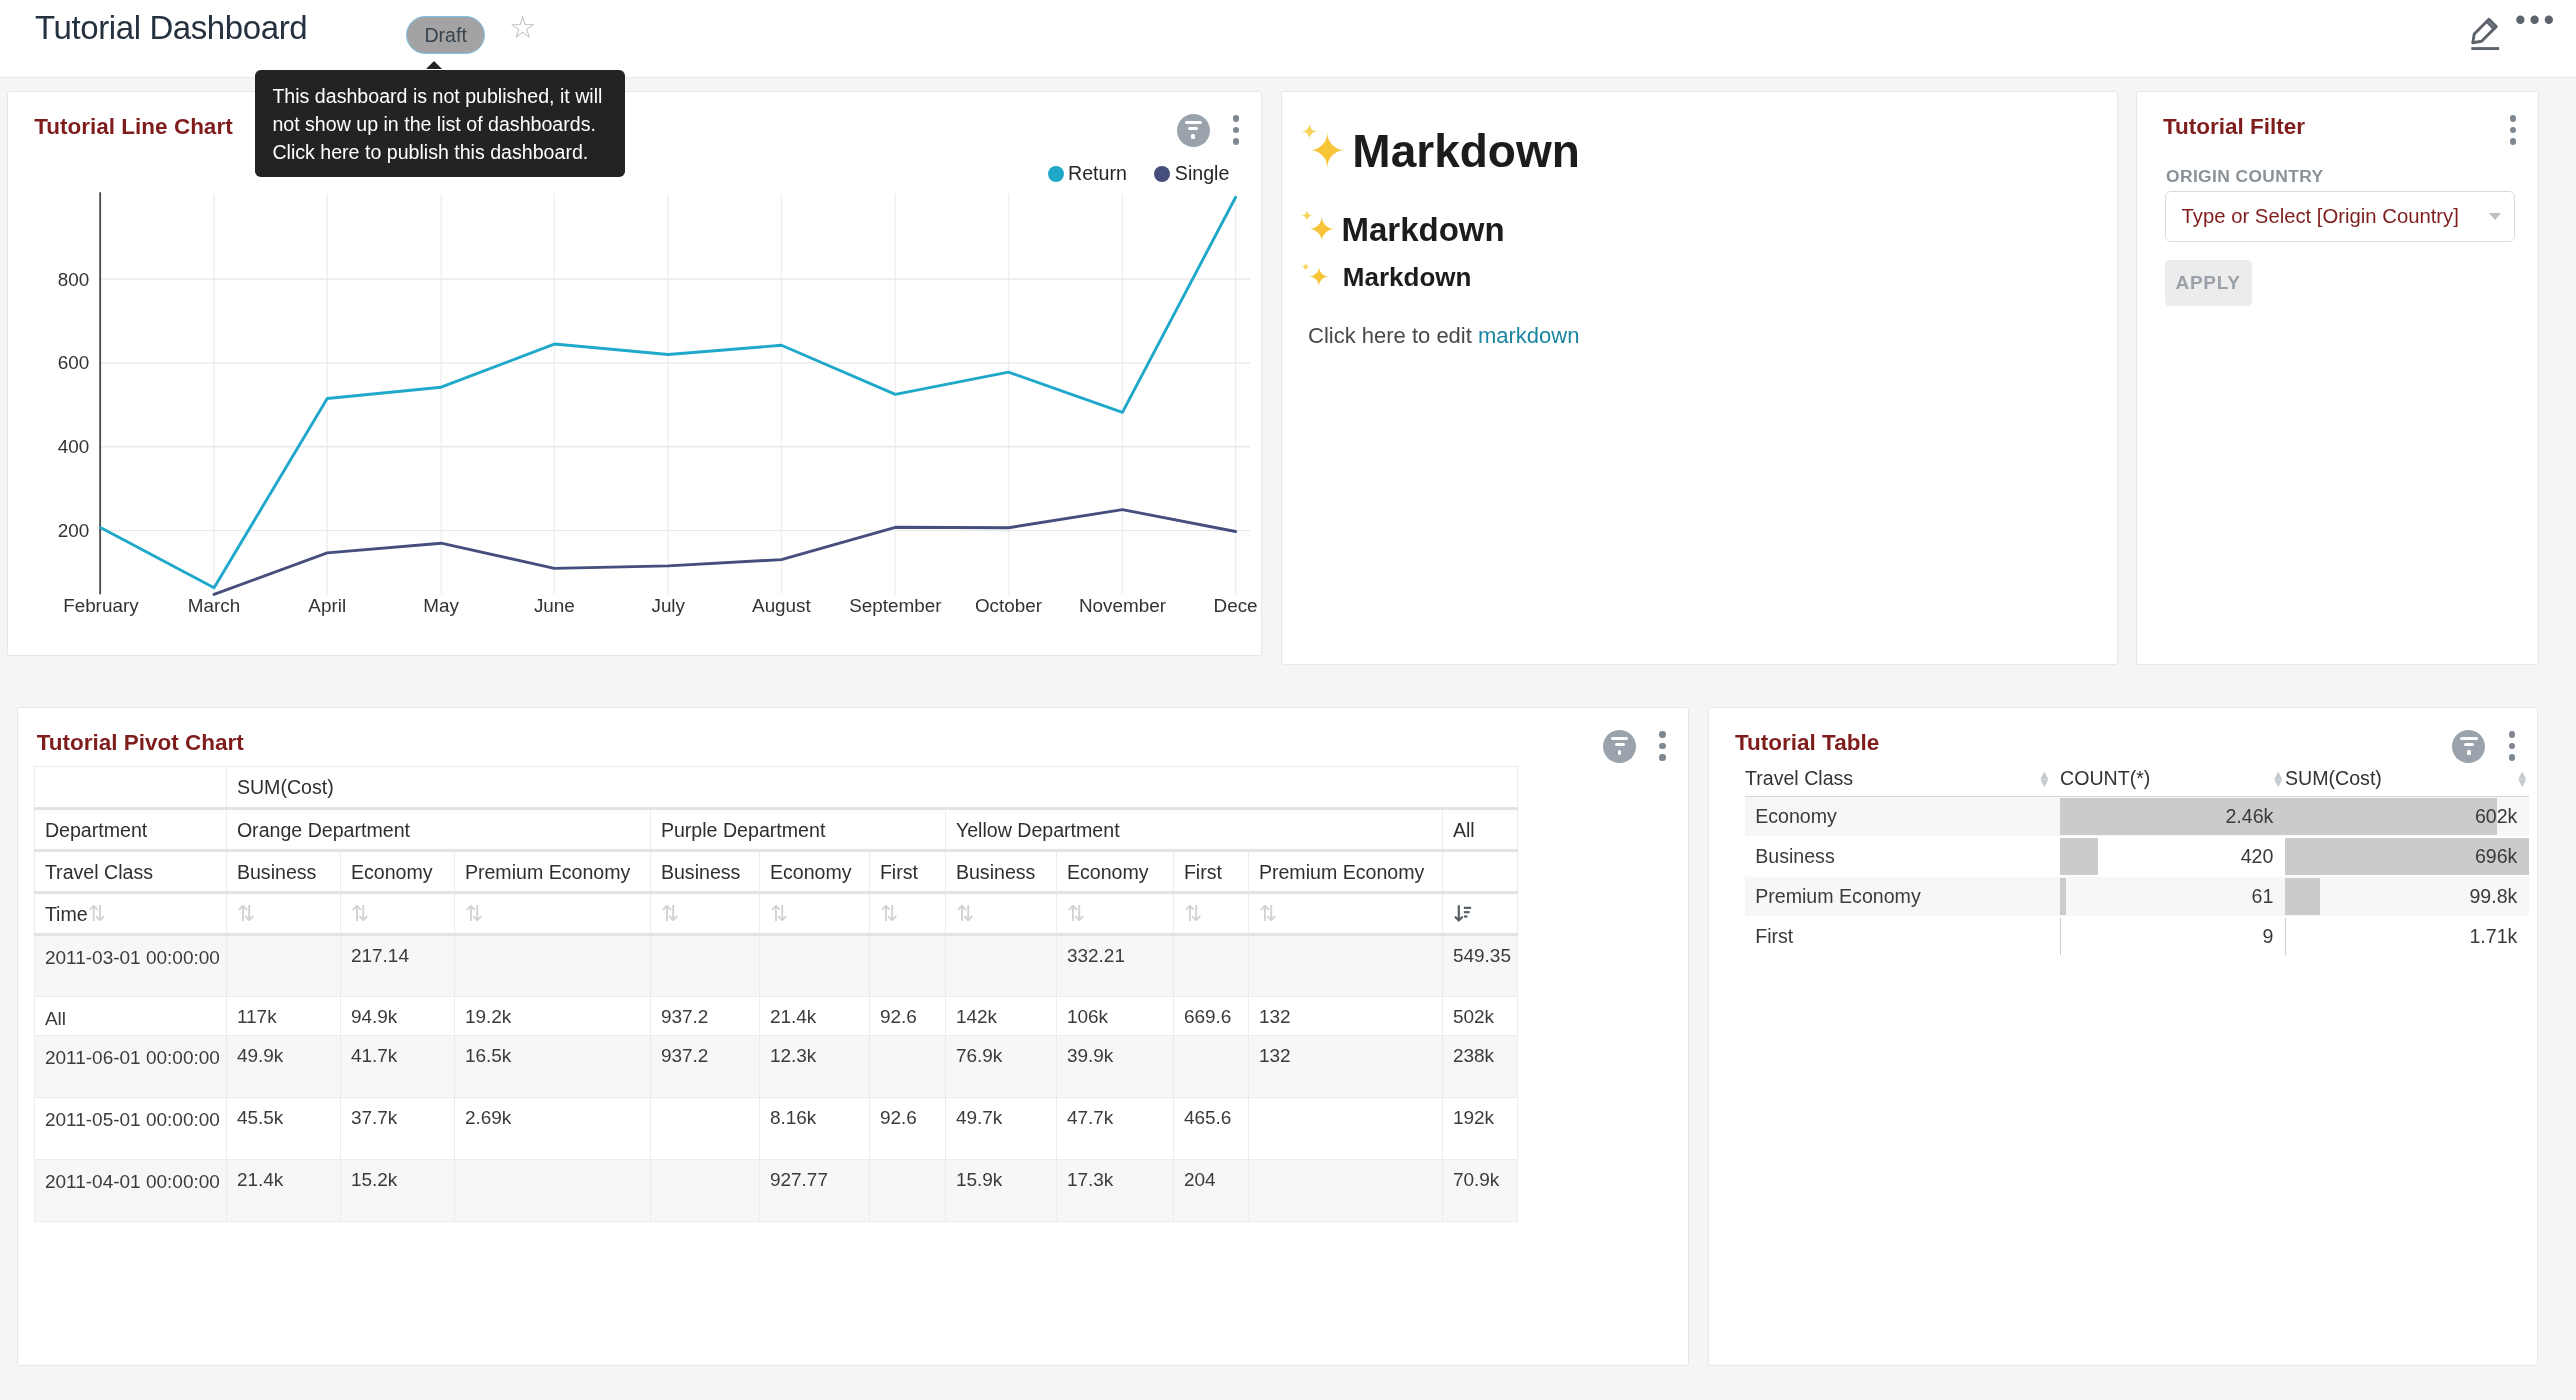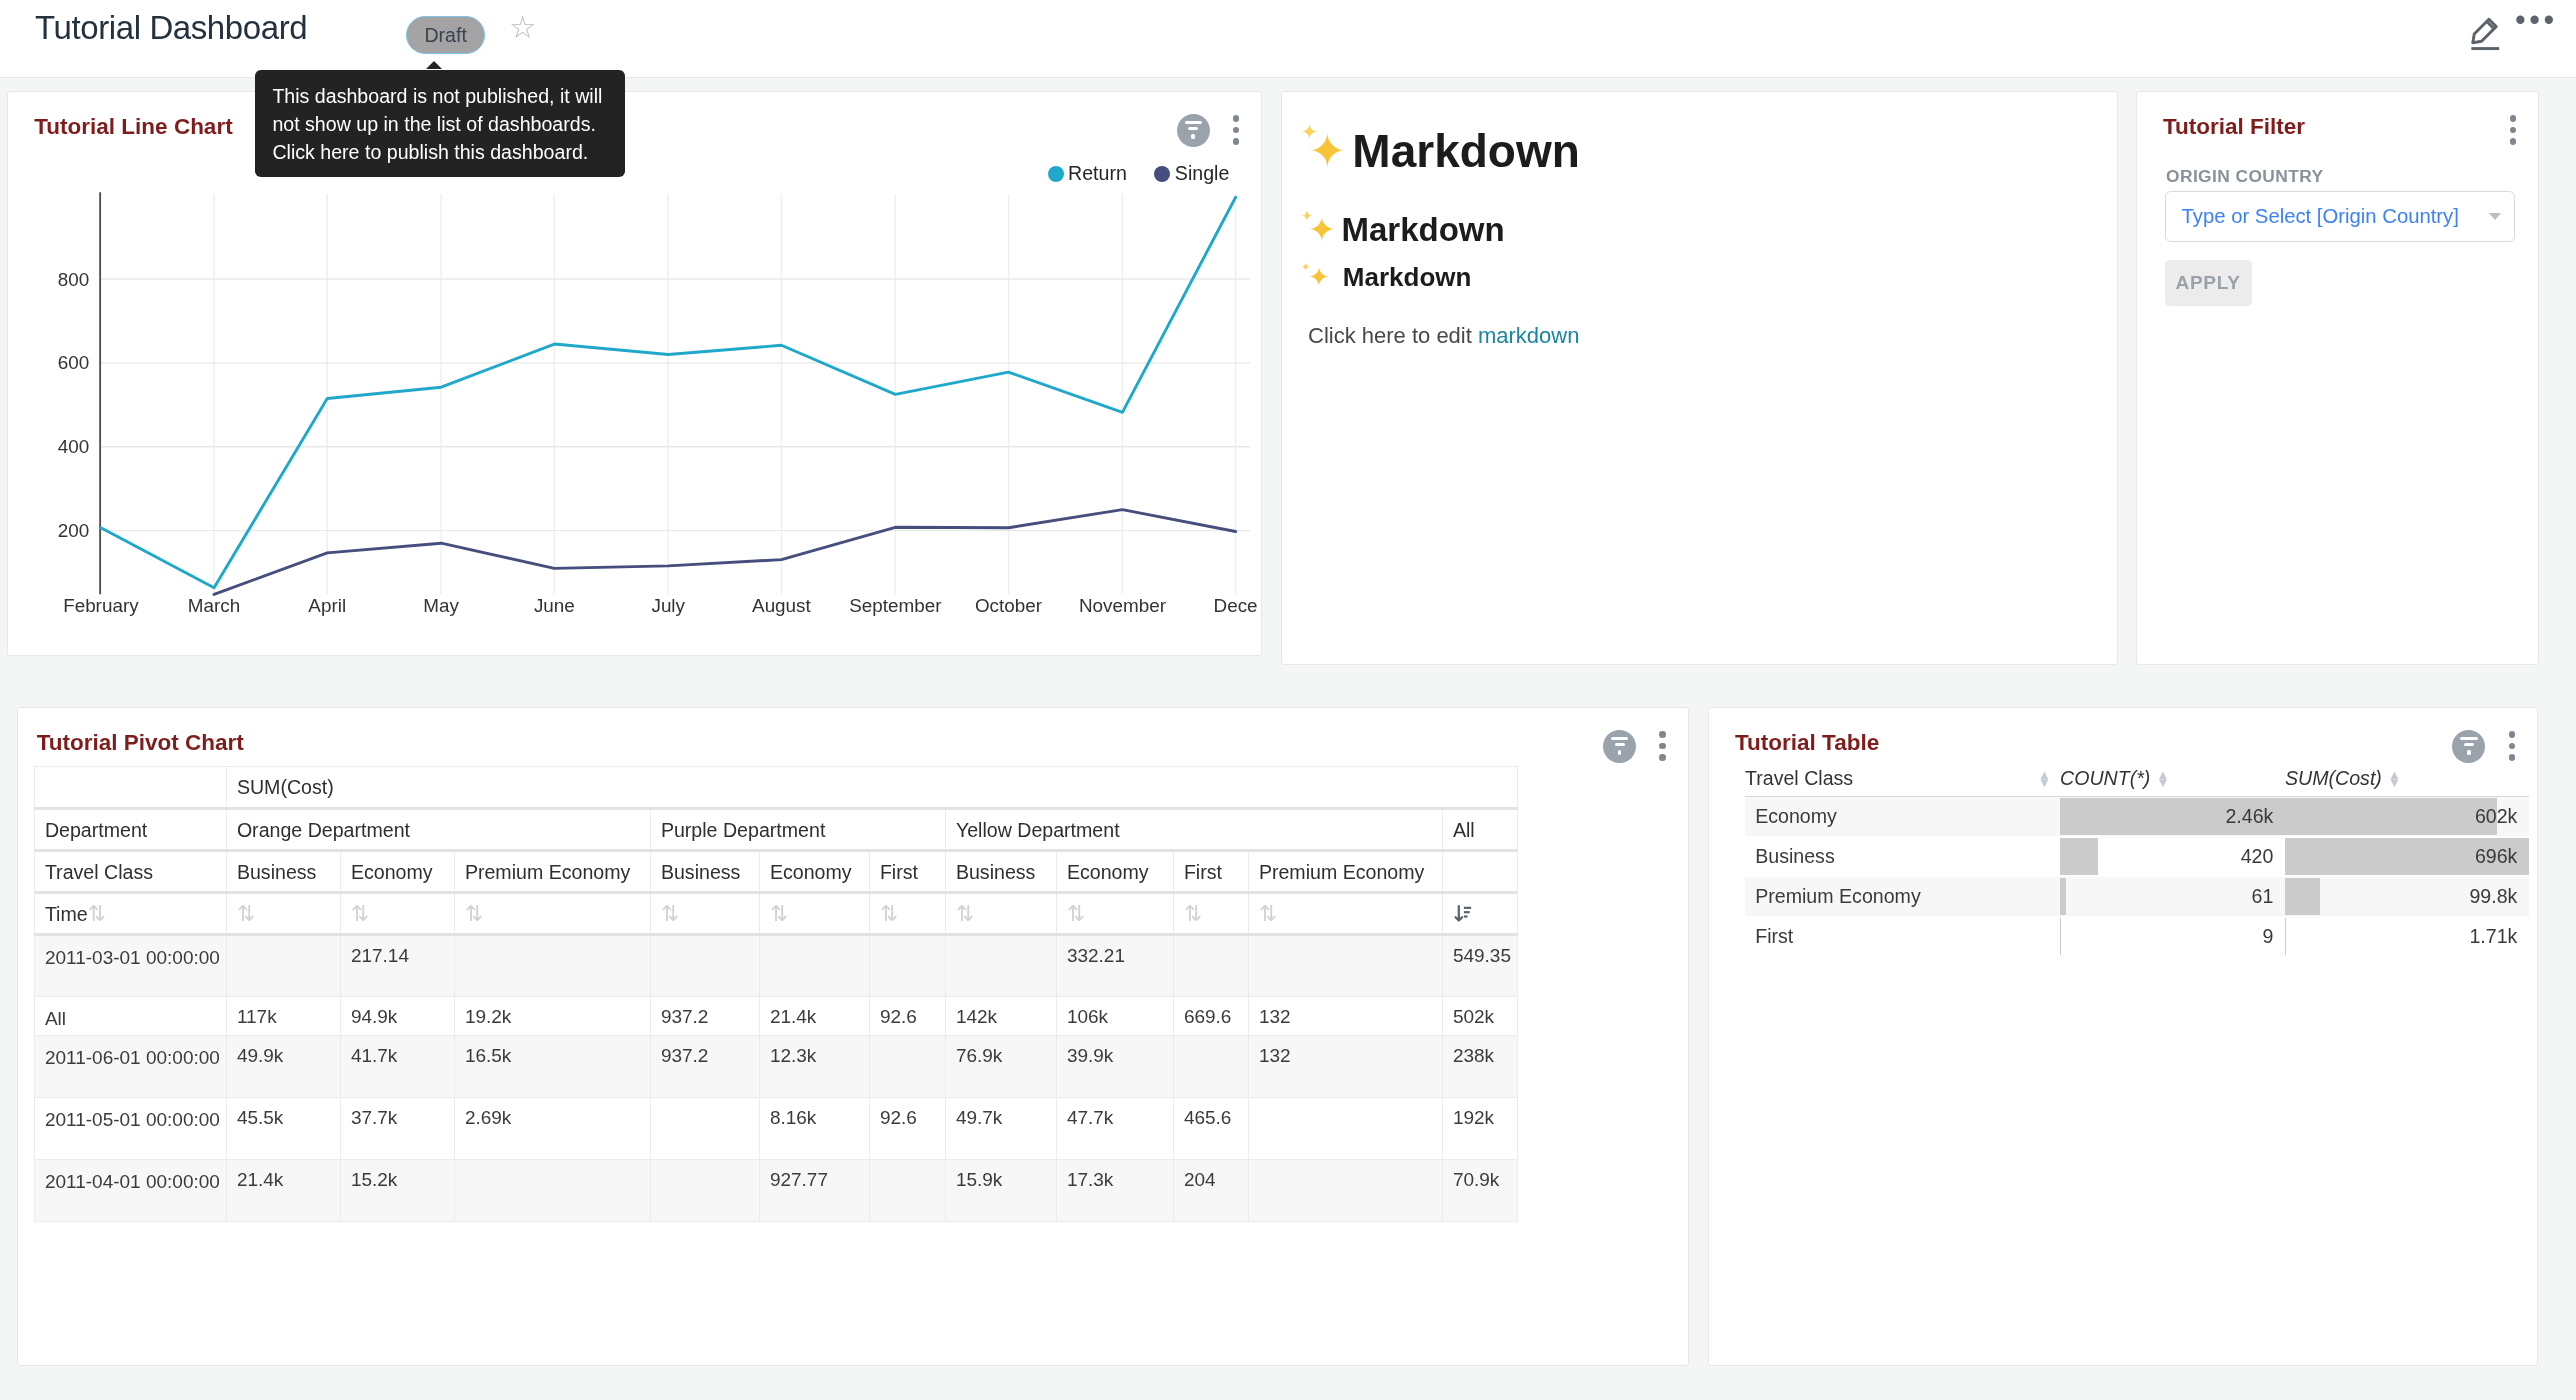--- a/index.html
+++ b/index.html
@@ -48,41 +48,41 @@
   .md-h2{position:absolute;left:26px;top:118px;font-size:33px;font-weight:600;color:#1c1c1c;}
   .md-h3{position:absolute;left:26px;top:170px;font-size:26px;font-weight:600;color:#1c1c1c;}
   .md-p{position:absolute;left:26px;top:231px;font-size:22px;color:#484848;}
   .md-p a{color:#1985a0;text-decoration:none;cursor:pointer;}
   .sparkle{position:relative;color:#f7c437;font-family:"DejaVu Sans",sans-serif;font-weight:400;margin-right:5.8px;}
   .sparkle .s2{position:absolute;font-size:45%;left:-7.3px;top:-8%;color:#f9d45c;}
   
   .field-label{position:absolute;left:29px;top:74px;font-size:17.4px;font-weight:600;color:#8a9299;letter-spacing:0.4px;}
   .select-box{position:absolute;left:27.6px;top:99px;width:350px;height:51px;border:1.5px solid #d9d9d9;border-radius:5.8px;
     box-sizing:border-box;background:#fff;cursor:pointer;}
-  .select-box .ph{position:absolute;left:16px;top:0;line-height:48px;font-size:20.3px;color:#3b82f6;white-space:nowrap;}
+  .select-box .ph{position:absolute;left:16px;top:0;line-height:48px;font-size:20.3px;color:#7f1d1d;white-space:nowrap;}
   .select-box .caret{position:absolute;right:13px;top:21px;width:0;height:0;border-left:6.5px solid transparent;
     border-right:6.5px solid transparent;border-top:7.3px solid #b9bfc4;}
   .apply-btn{position:absolute;left:27.6px;top:168px;width:87px;height:46px;background:#ececec;border:none;border-radius:4.4px;
     font-size:19px;font-weight:600;color:#9aa1a8;letter-spacing:0.7px;font-family:"Liberation Sans",sans-serif;}
   
   #pivot-holder{position:absolute;left:16px;top:58px;}
   table.pvt{border-collapse:collapse;table-layout:fixed;width:1482px;background:#fff;}
   .pvt th,.pvt td{border:0.7px solid #ececec;font-weight:400;text-align:left;vertical-align:top;
     padding:8.7px 5.8px 0 10.2px;font-size:19px;color:#3b3b3b;box-sizing:border-box;overflow:hidden;white-space:normal;}
   .pvt thead th{border-bottom:3.6px solid #e3e3e3;color:#2f2f2f;font-size:19.6px;background:#fff;}
   .pvt tbody tr:nth-child(odd) th,.pvt tbody tr:nth-child(odd) td{background:#f7f7f7;}
   .pvt .trow{display:flex;align-items:flex-start;}
   .sorter{color:#d2d2d2;font-family:"DejaVu Sans",sans-serif;font-size:22px;line-height:22px;cursor:pointer;padding-right:2.9px;}
   .sorter.active svg{display:block;}
   
   #tt{position:absolute;left:36px;top:53px;width:784px;}
   .tt-header{display:flex;height:35px;border-bottom:1.5px solid #d7d7d7;align-items:center;font-size:19.6px;color:#333;}
   .tt-h{display:flex;align-items:center;box-sizing:border-box;cursor:pointer;}
   .tt-h.first{width:315px;justify-content:space-between;padding-right:11.6px;}
-  .tt-h.num{justify-content:flex-start;padding-right:2.9px;font-style:italic;}
+  .tt-h.num{justify-content:space-between;padding-right:2.9px;}
   .stack{display:flex;flex-direction:column;line-height:8px;font-size:10.2px;color:#c5cacf;margin-left:8.7px;font-family:"DejaVu Sans",sans-serif;}
   .tt-row{display:flex;height:39px;position:relative;border-bottom:1.5px solid #fdfdfd;font-size:19.6px;color:#3a3a3a;}
   .tt-row.alt{background:#f7f7f7;}
   .tt-c1{width:315px;line-height:39px;padding-left:10.2px;box-sizing:border-box;}
   .tt-cn{position:relative;height:39px;box-sizing:border-box;text-decoration:underline;}
   .tt-cn .bar{position:absolute;left:0;top:0.7px;bottom:0.7px;background:#cbcbcb;}
   .tt-cn .val{position:absolute;right:11.6px;top:0;line-height:39px;z-index:2;}
 </style>
 </head>
 <body>

